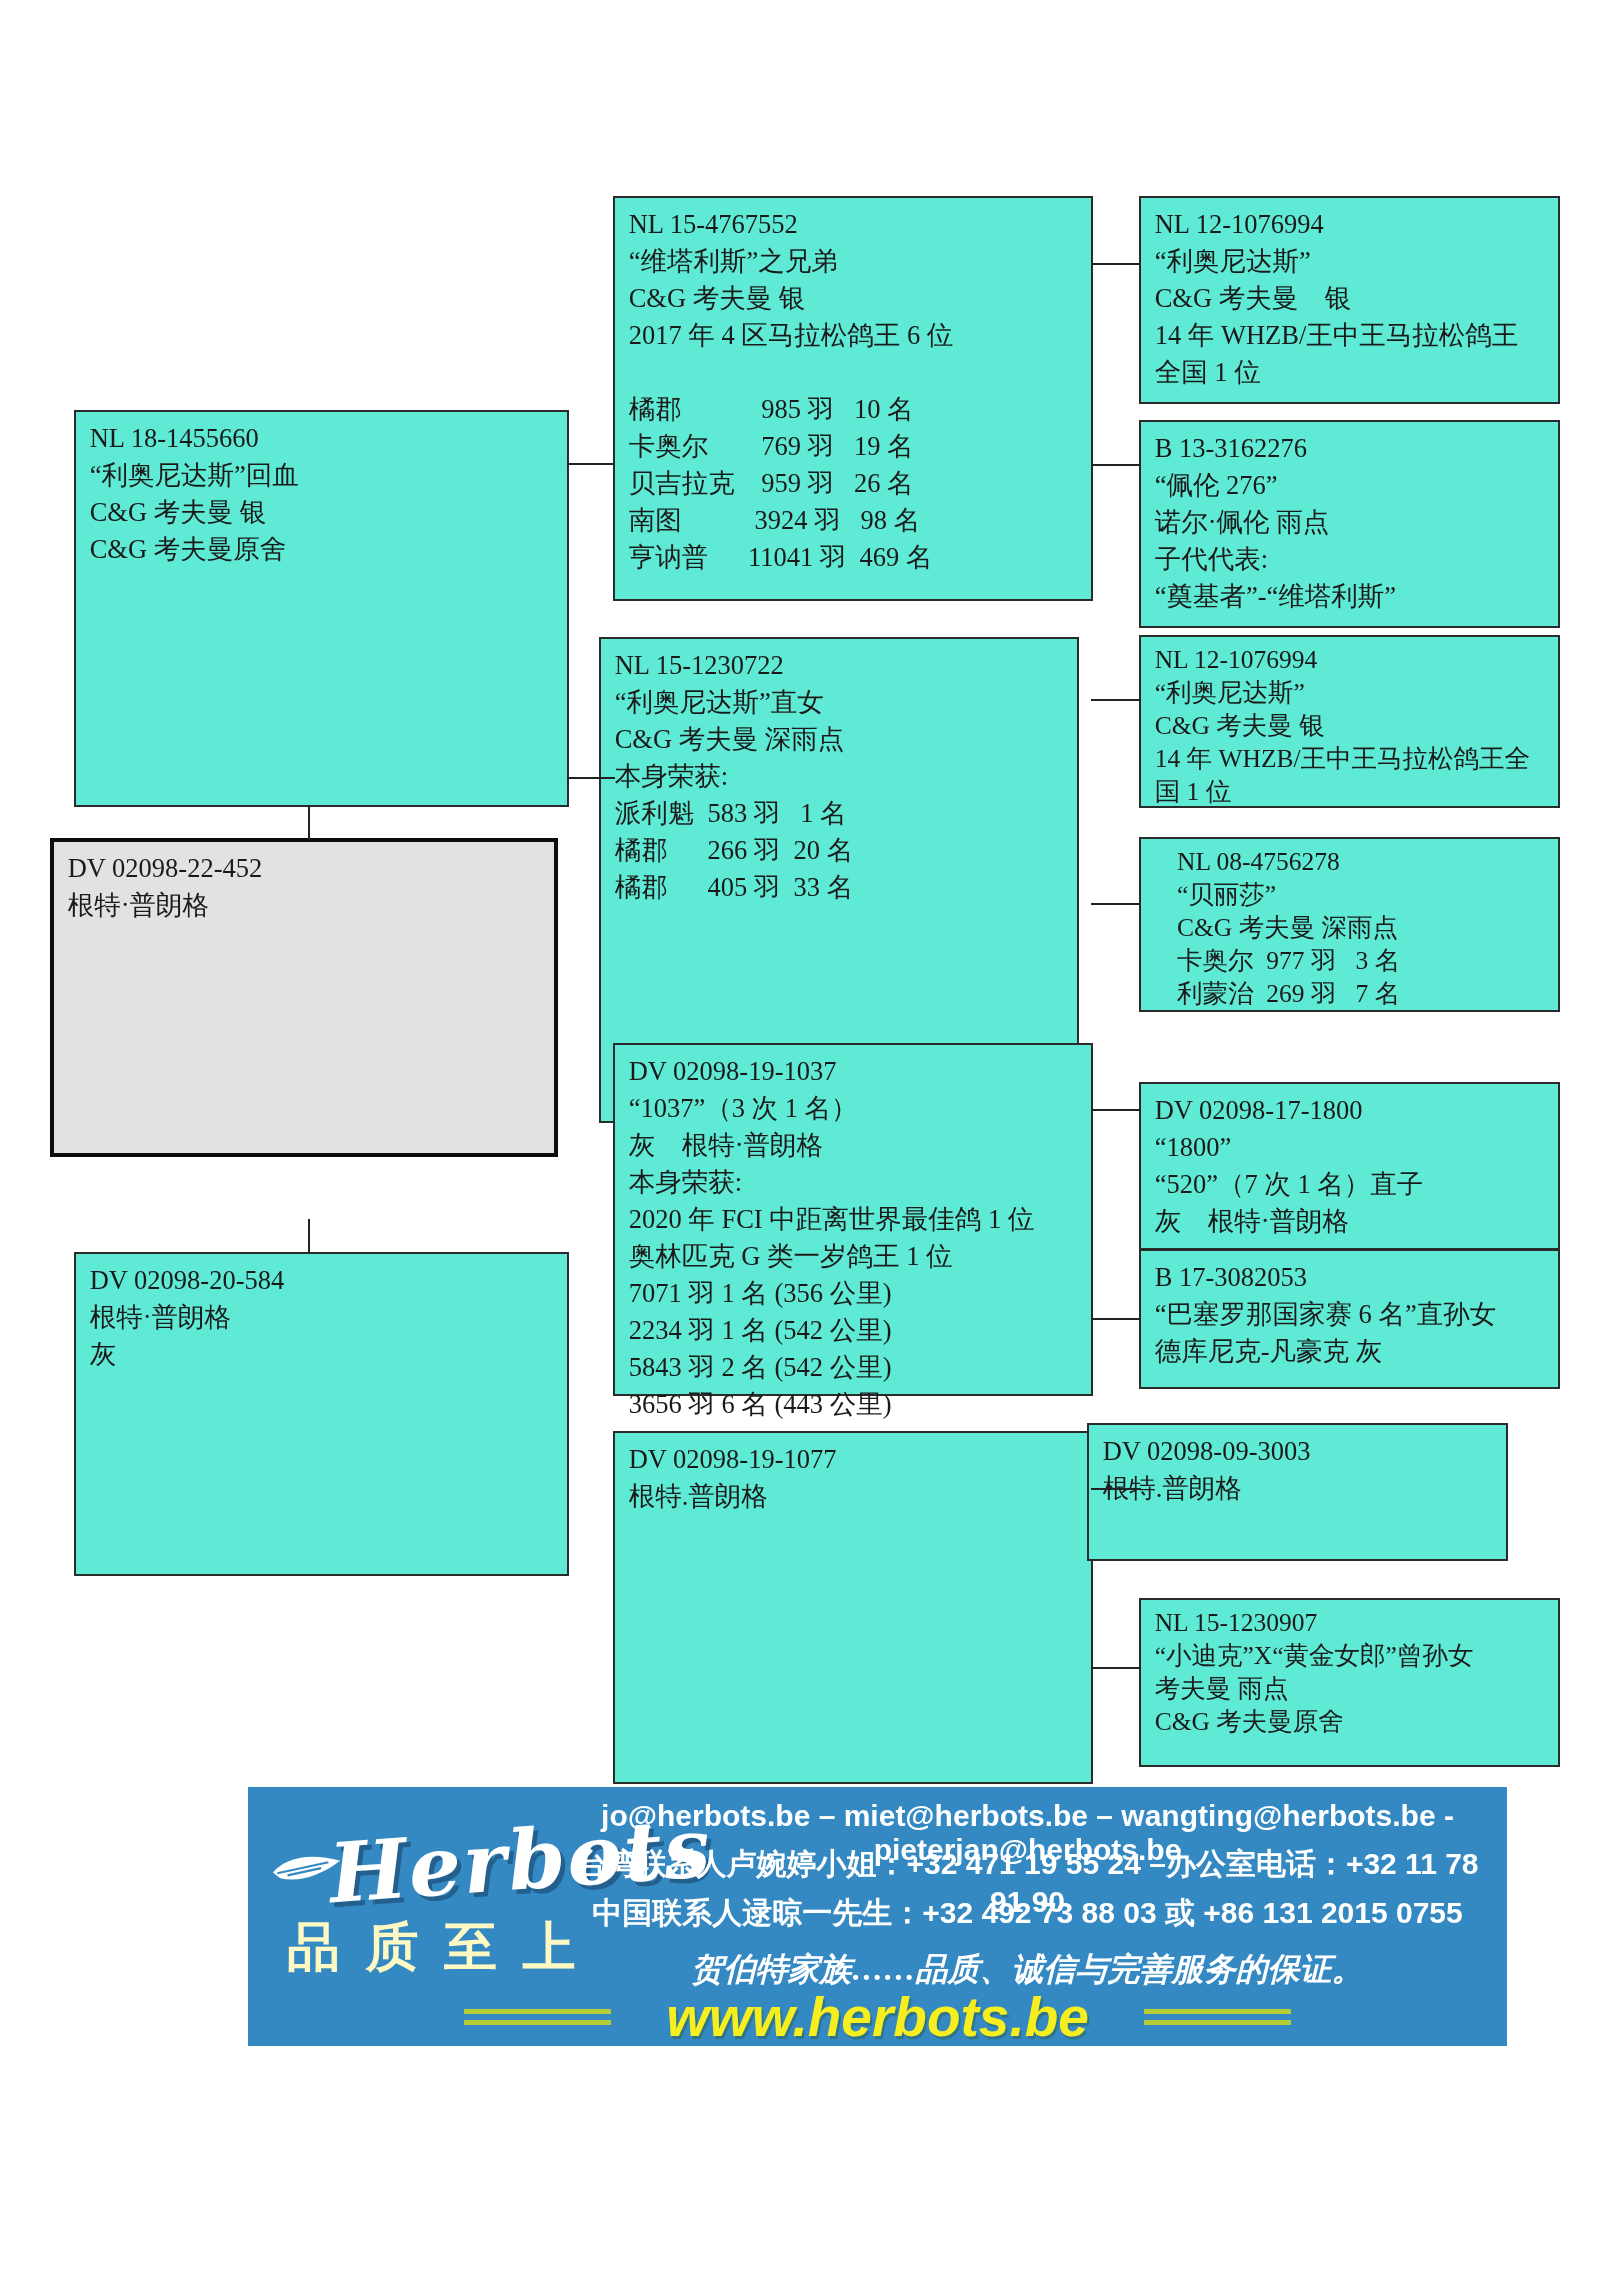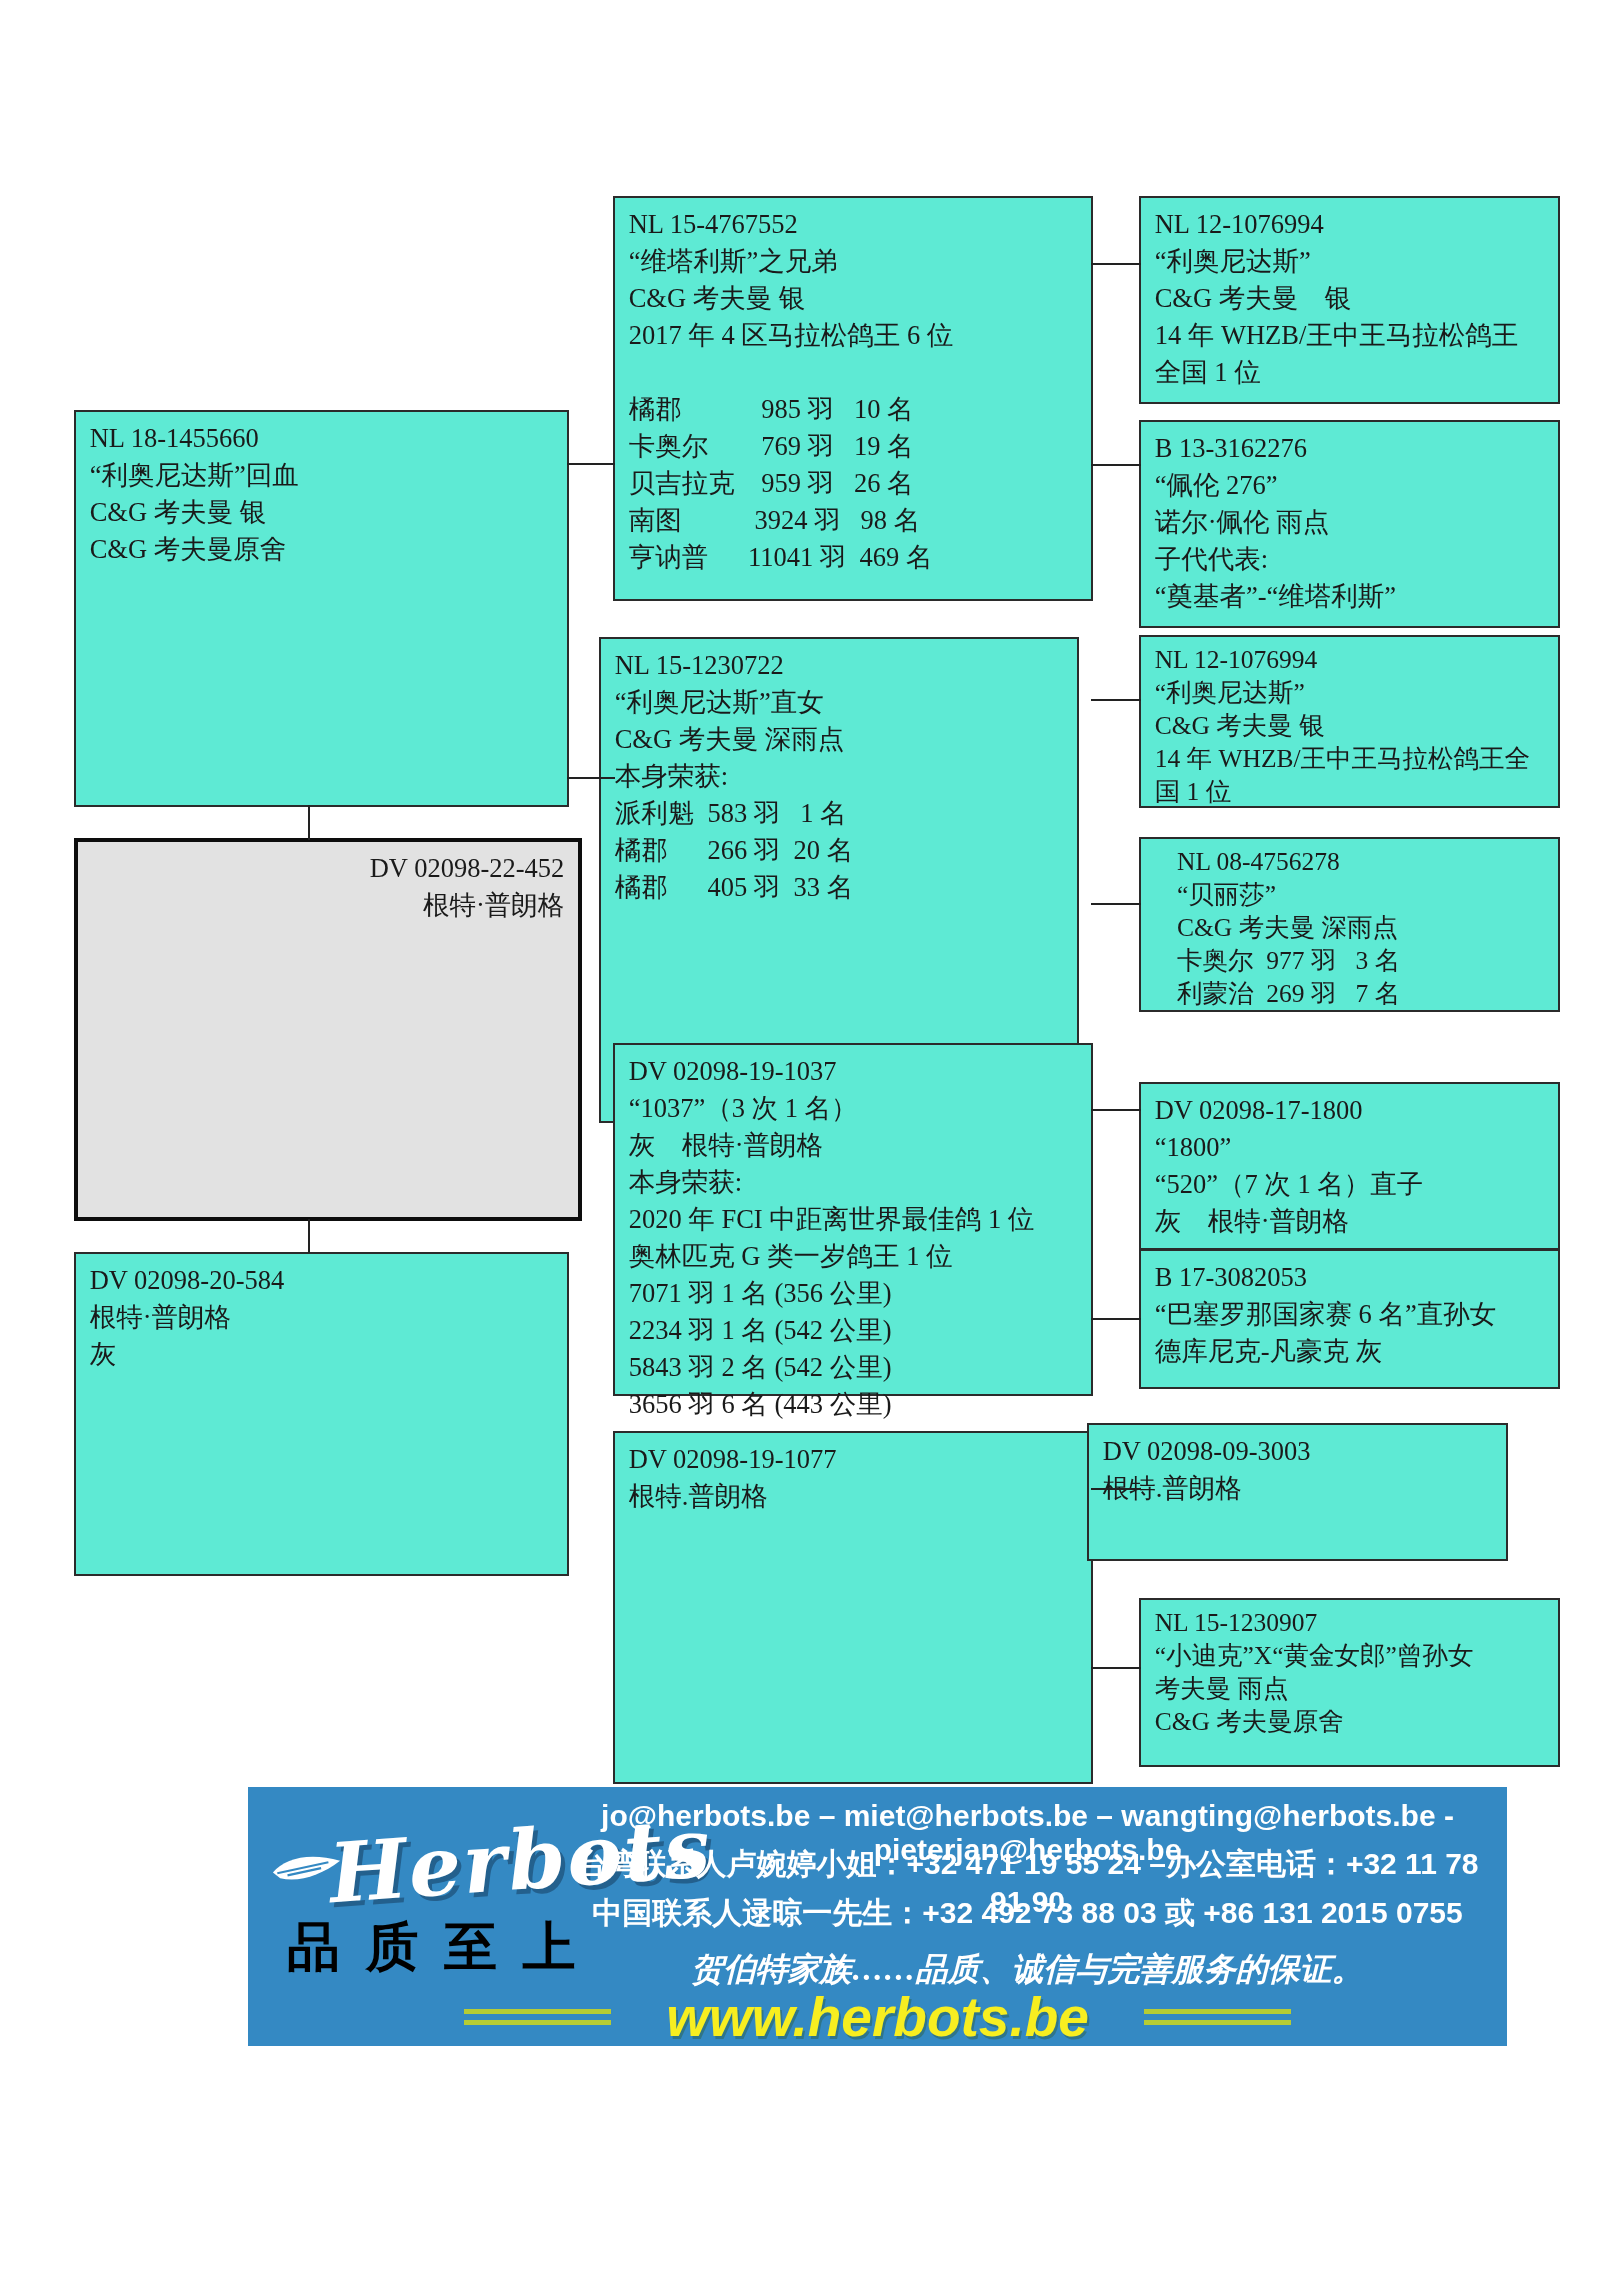--- a/index.html
+++ b/index.html
@@ -7,21 +7,21 @@
   .stage{position:absolute;left:0;top:0;width:1621px;height:2293px;background:#fff;overflow:hidden;}
 
   
   .pbox{position:absolute;box-sizing:border-box;border:2px solid #2b2b2b;background:#5eead4;
         padding:7.8px 13.7px;font-size:26.5px;line-height:37px;color:#1a1a1a;}
   .pbox .line{white-space:pre-wrap;}
   .pbox.subject{border:4.9px solid #0d0d0d;background:#e2e2e2;}
   .pbox.tight{line-height:33px;font-size:25.5px;padding-top:5.9px;}
 
   .b-father {left:74px;  top:410px;  width:495px; height:397px;}
-  .b-subject{left:74px;  top:838px;  width:508px; height:383px;text-align:right;}
+  .b-subject{left:50px;  top:838px;  width:508px; height:319px;}
   .b-mother {left:74px;  top:1252px; width:495px; height:324px;}
   .g2-1{left:613px;top:196px; width:480px;height:405px;}
   .g2-2{left:599px;top:637px; width:480px;height:486px;}
   .g2-3{left:613px;top:1043px;width:480px;height:353px;}
   .g2-4{left:613px;top:1431px;width:480px;height:353px;}
   .g3-1{left:1139px;top:196px; width:421px;height:208px;}
   .g3-2{left:1139px;top:420px; width:421px;height:208px;}
   .g3-3{left:1139px;top:635px; width:421px;height:173px;}
   .g3-4{left:1139px;top:837px; width:421px;height:175px;padding-left:36px;}
   .g3-5{left:1139px;top:1045px;width:421px;height:168px;margin-top:37px;}
@@ -43,21 +43,21 @@
   .c-h8 {left:1091px;top:1318px;width:50px;height:2px;}
   .c-h9 {left:1091px;top:1488px;width:50px;height:2px;}
   .c-h10{left:1091px;top:1667px;width:50px;height:2px;}
 
   
   .banner{position:absolute;left:248px;top:1787px;width:1259px;height:259px;background:#3489c3;overflow:hidden;}
   .logo-wrap{position:absolute;left:21.6px;top:13.7px;width:392px;height:118px;display:flex;align-items:center;}
   .feather{width:73px;height:45px;flex:0 0 auto;margin-right:-13.7px;margin-top:25.5px;}
   .logo-text{font-family:"DejaVu Serif",serif;font-style:italic;font-weight:bold;font-size:82px;
              color:#ffffff;transform:rotate(-4deg);text-shadow:3.9px 4.9px 0 rgba(21,62,96,.55);letter-spacing:2px;}
-  .quality{position:absolute;left:39px;top:125px;width:412px;color:#000000;font-weight:bold;
+  .quality{position:absolute;left:39px;top:125px;width:412px;color:#fef9c3;font-weight:bold;
            font-size:53px;letter-spacing:25.5px;font-family:"Liberation Serif",serif;}
   .contact{position:absolute;left:314px;width:931px;text-align:center;color:#ffffff;
            font-family:"Liberation Sans","DejaVu Sans",sans-serif;font-weight:bold;}
   .l-email {top:11.8px; font-size:30px;}
   .l-taiwan{top:57px; font-size:30px;text-align:center;}
   .l-china {top:106px;font-size:30px;}
   .l-slogan{top:161px;font-size:32px;font-family:"Liberation Serif",serif;font-style:italic;}
   .url-row{position:absolute;left:0;top:198px;width:100%;display:flex;align-items:center;justify-content:center;gap:55px;}
   .dbl{width:147px;height:15.7px;border-top:5.9px solid #b6cc35;border-bottom:5.9px solid #b6cc35;box-sizing:border-box;}
   .site{font-family:"Liberation Sans","DejaVu Sans",sans-serif;font-style:italic;font-weight:bold;

